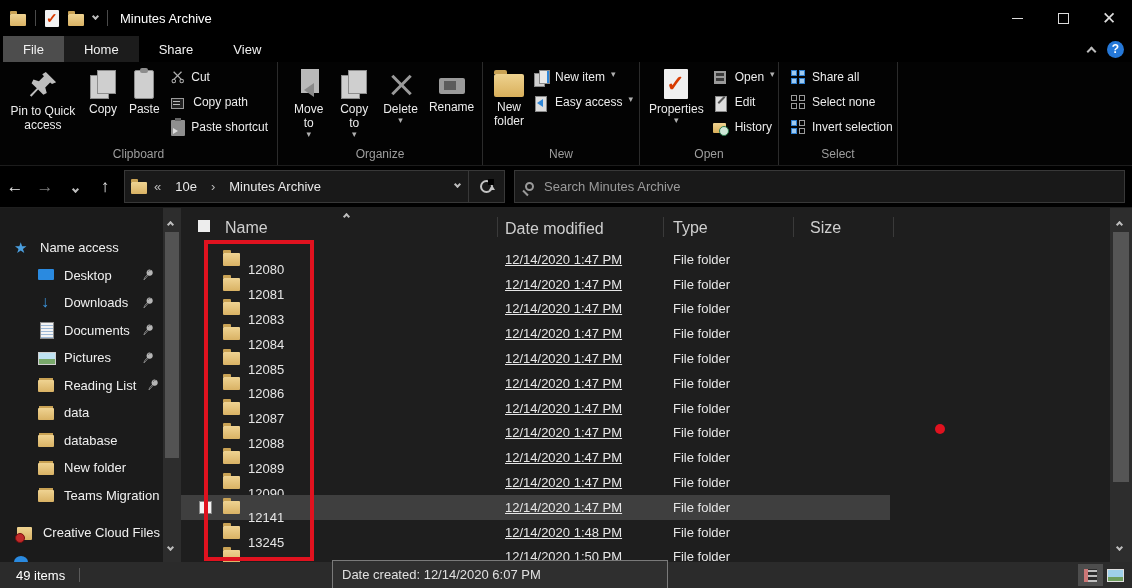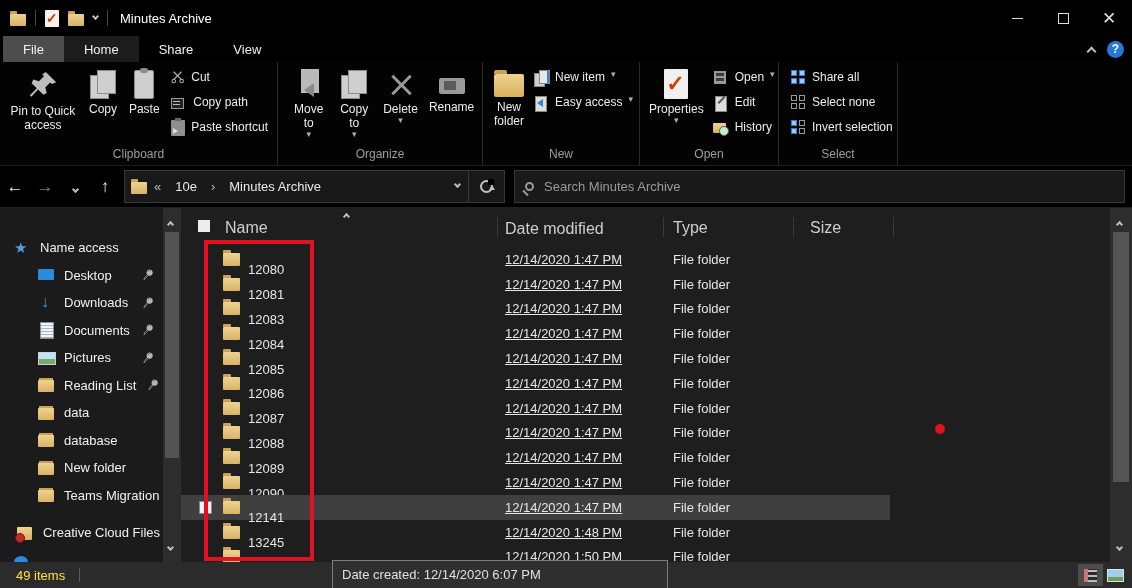--- a/index.html
+++ b/index.html
@@ -141,21 +141,21 @@
   .ricon { position:absolute; left:42px; width:17px; height:13px; background:linear-gradient(#efd392,#d9b264); border-radius:1px; }
   .ricon::before { content:""; position:absolute; top:-3px; left:0; width:8px; height:3px; background:#c9a254; border-radius:1px 1px 0 0; }
   .rname { position:absolute; left:67px;margin-top:21px; }
   .rdate { position:absolute; left:324px;text-decoration:underline; }
   .rtype { position:absolute; left:492px; }
 
   .lscroll { width:22px; background:#2d2d2d; position:relative; }
   .lscroll .thumb { position:absolute; left:3px; right:3px; background:#555; }
 
   
-  .statusbar { position:absolute; left:0; right:0; bottom:0; height:26px; background:#2b2b2b; display:flex; align-items:center; font-size:13px; color:#fde047; }
+  .statusbar { position:absolute; left:0; right:0; bottom:0; height:26px; background:#2b2b2b; display:flex; align-items:center; font-size:13px; color:#ffffff; }
   .scount { margin-left:16px; }
   .ssep { width:1px; height:14px; background:#5a5a5a; margin-left:14px; }
   .viewbtns { position:absolute; right:4px; top:0; height:26px; display:flex; align-items:center; }
   .vbtn { width:25px; height:22px; display:flex; align-items:center; justify-content:center; }
   .vbtn.sel { background:#4d4d4d; }
   .i-details { width:13px; height:13px; background:repeating-linear-gradient(#2b2b2b 0 1px, #bdbdbd 1px 3px, #2b2b2b 3px 5px); border-left:4px solid #c77; }
   .i-thumbs { width:17px; height:13px; border:1px solid #e0e0e0; background:linear-gradient(#9fd0ea 60%,#6e9e5e 60%); }
 
   
   .tooltip { position:absolute; left:332px; top:560px; width:336px; background:#2f2f2f; border:1px solid #7a7a7a; padding:4px 9px; font-size:13px; line-height:19px; color:#e0e0e0; z-index:50; }

